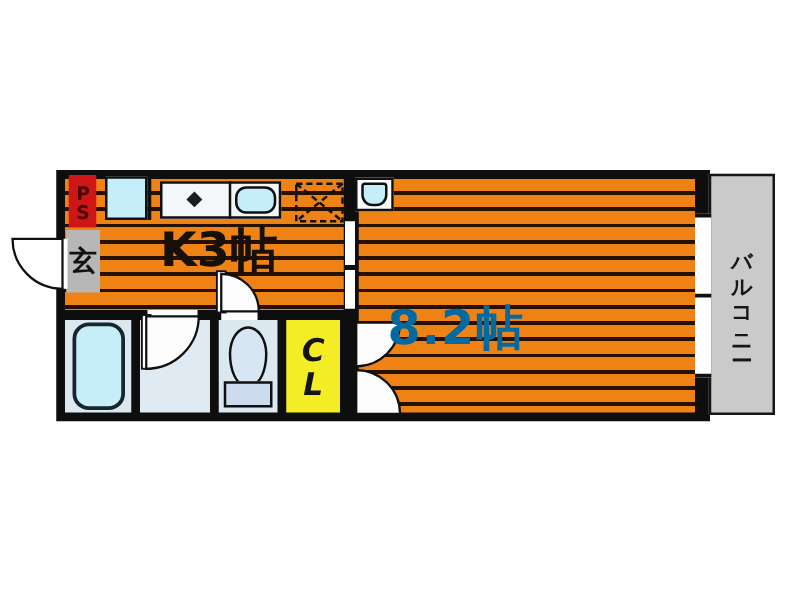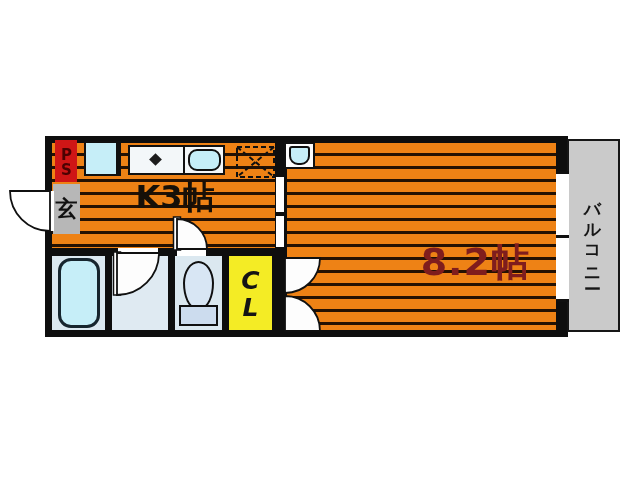--- a/index.html
+++ b/index.html
@@ -55,23 +55,23 @@
   .open-toilet{left:177px;top:248px;width:29px;height:8px;background:#ffffff;}
   .open-entry{left:44px;top:191px;width:10px;height:40px;background:#ffffff;}
   
   .window{left:556px;top:171px;width:13px;height:131px;background:#ffffff;}
   .win-tick{width:13px;height:3px;background:#101010;left:556px;}
   
   .tub{left:58px;top:258px;width:42px;height:70px;background:#c6eef8;border:3px solid #16252e;border-radius:13px;}
   .toilet-bowl{left:183px;top:261px;width:31px;height:48px;background:#d8e6f4;border:2px solid #101010;border-radius:50% 50% 42% 42%/46% 46% 54% 54%;}
   .toilet-tank{left:179px;top:305px;width:39px;height:21px;background:#ccdcee;border:2px solid #101010;}
   
-  .kitchen-label{left:100px;top:181px;width:150px;text-align:center;font-size:32px;font-weight:bold;color:#161008;letter-spacing:0px;line-height:1;}
+  .kitchen-label{left:100px;top:181px;width:150px;text-align:center;font-size:38px;font-weight:bold;color:#161008;letter-spacing:0px;line-height:1;}
   .room-name{left:298px;top:186px;width:220px;text-align:center;font-size:40px;font-weight:bold;color:#161008;letter-spacing:10px;line-height:1;}
-  .room-size{left:310px;top:243px;width:220px;text-align:right;font-size:38px;font-weight:bold;color:#7f1d1d;letter-spacing:1px;line-height:1;}
+  .room-size{left:310px;top:243px;width:220px;text-align:left;font-size:38px;font-weight:bold;color:#0369a1;letter-spacing:1px;line-height:1;}
   .door-svg{left:0;top:0;width:630px;height:480px;pointer-events:none;}
 </style>
 </head>
 <body>
 
 <div class="canvas">
 
   <div class="abs outer-wall"></div>
 
   <div class="abs balcony">

